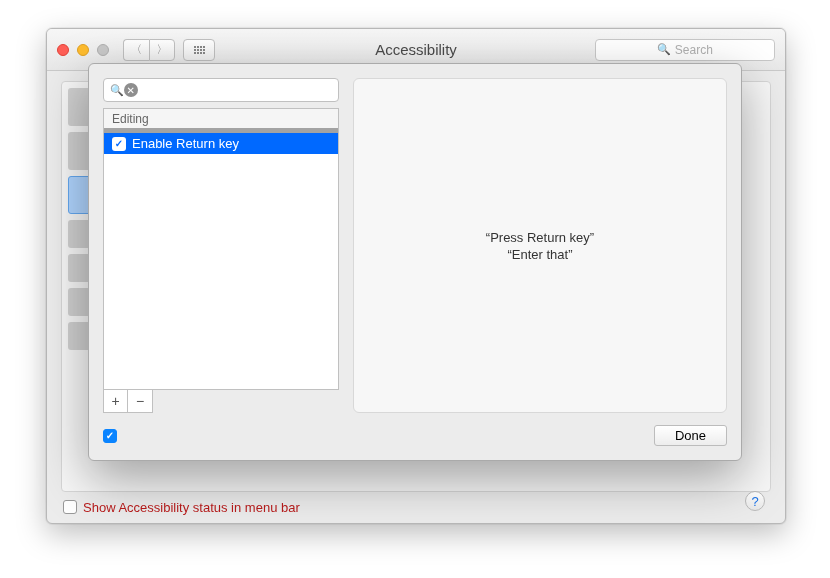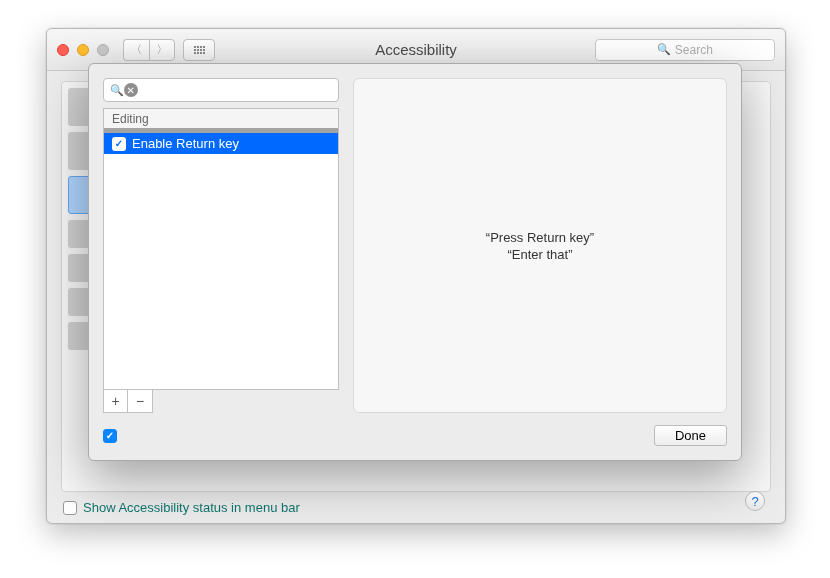--- a/index.html
+++ b/index.html
@@ -95,23 +95,23 @@
     }
     .sidebar-thumb {
       width: 28px; height: 38px;
       background: #d0d0d0;
       border-radius: 3px;
     }
     .sidebar-thumb.sel { background: #b0d5ff; border: 1px solid #64a8f0; }
     .sidebar-thumb.sm { height: 28px; }
     
     .bottom-checkbox {
-      display: flex; align-items: center; gap: 6px;
+      display: flex; align-items: flex-start; gap: 6px;
       margin-top: 8px; margin-left: 2px;
-      font-size: 13px; color: #0f766e;
+      font-size: 13px; color: #b91c1c;
     }
     
     .help-btn {
       position: absolute;
       right: 20px; bottom: 12px;
       width: 20px; height: 20px;
       border-radius: 50%;
       border: 1px solid #bbb;
       background: linear-gradient(#fff,#e8e8e8);
       color: #1a73e8;

